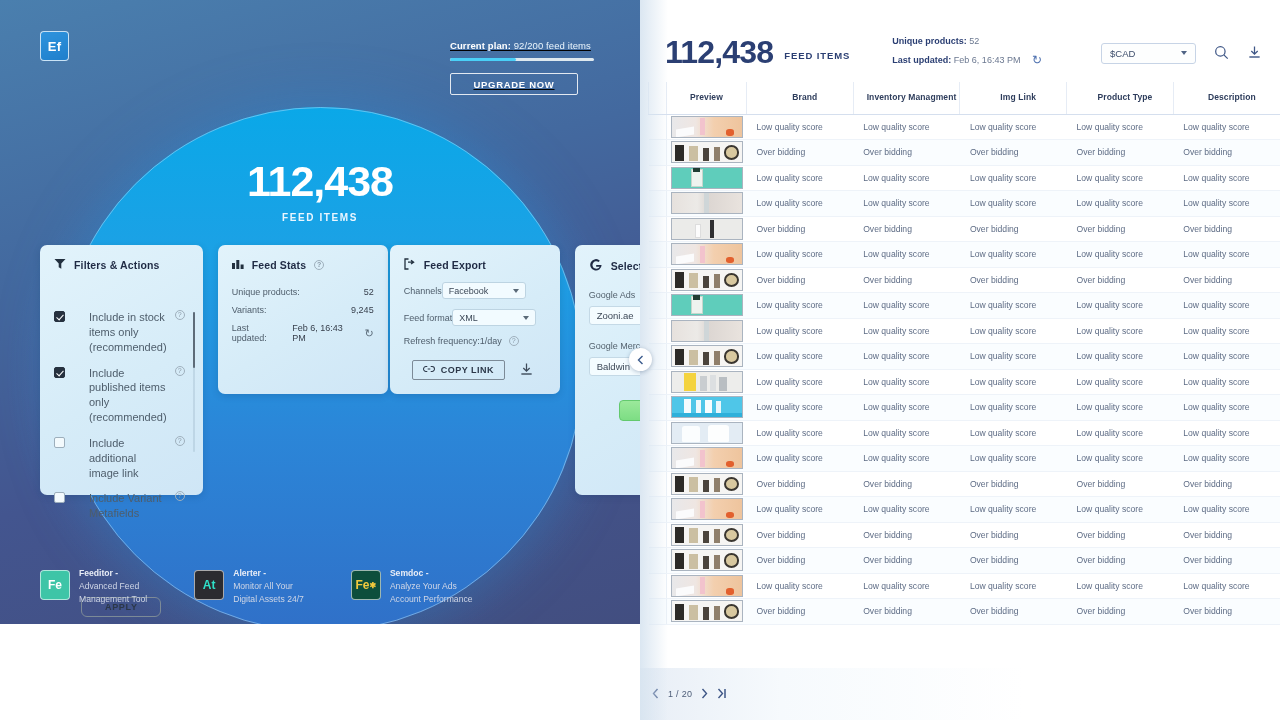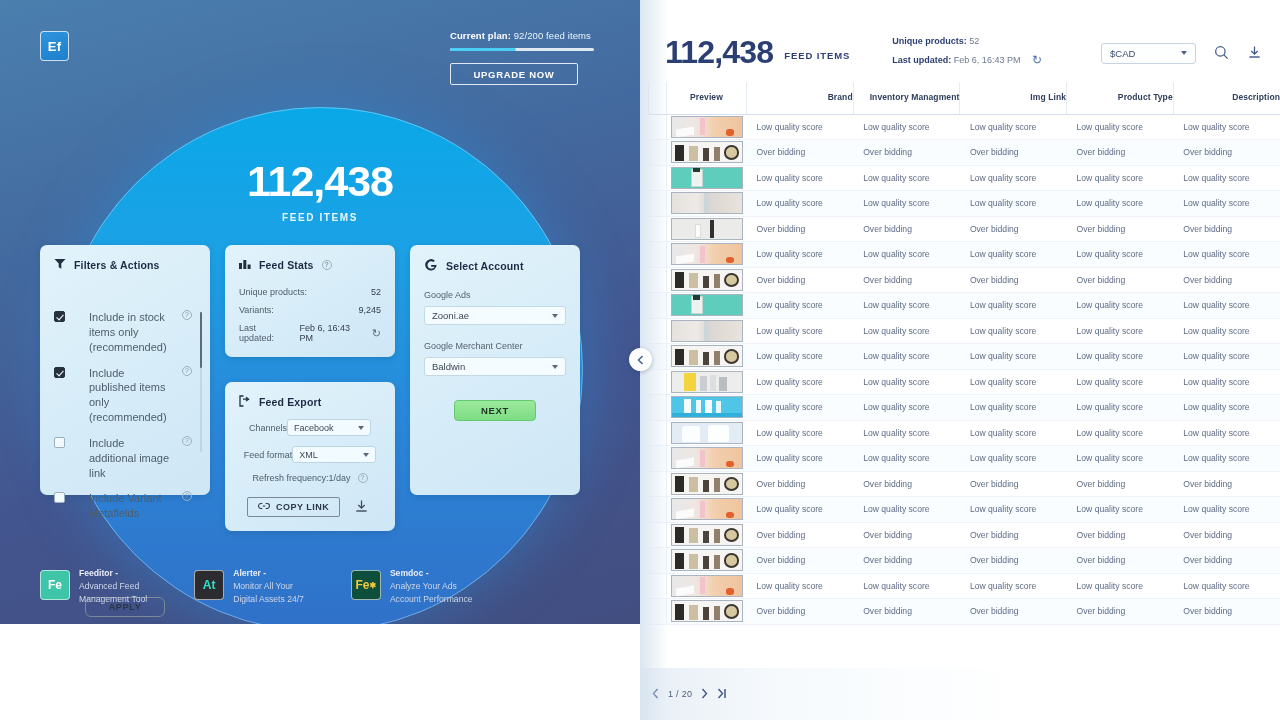--- a/index.html
+++ b/index.html
@@ -48,22 +48,22 @@
     width: 29px; height: 30px; border-radius: 4px;
     background: linear-gradient(160deg, #2e93dd 0%, #1f7fcc 100%);
     border: 1px solid rgba(255,255,255,.75);
     color: #fff; font-size: 13px; font-weight: bold;
     display: flex; align-items: center; justify-content: center;
     letter-spacing: .2px;
   }
 
   
   .plan {
-    position: absolute; right: 45px; top: 30px;
-    width: 145px; text-align: left;
+    position: absolute; right: 45px; top: 40px;
+    width: 145px; text-align: left; text-decoration: underline;
   }
   .plan-text { font-size: 9.5px; color: #e9f4fc; letter-spacing: .1px; white-space: nowrap; }
   .plan-text b { color: #fff; font-weight: bold; }
   .plan-bar {
     margin-top: 7px; height: 3px; width: 144px;
     border-radius: 2px; background: #dfe9ef; overflow: hidden;
   }
   .plan-bar-fill { height: 100%; width: 46%; background: #4ad0f7; border-radius: 2px; }
   .upgrade-btn {
     margin-top: 12px; display: block; width: 128px; height: 22px;
@@ -82,21 +82,21 @@
   .hero-label {
     margin-top: 9px; font-size: 10px; font-weight: bold;
     color: #eaf6ff; letter-spacing: 1.6px;
   }
 
   
   .cards {
     position: absolute; left: 40px; top: 245px;
     width: 560px; display: flex; gap: 15px; align-items: flex-start;
   }
-  .col { display: flex; flex-direction: column; gap: 25px; }
+  .col { display: flex; gap: 2px; }
   .card {
     background: linear-gradient(150deg, #e2f3fb 0%, #d6ecf8 55%, #cfe6f6 100%);
     border-radius: 7px;
     box-shadow: 0 2px 7px rgba(10,50,90,.18);
     padding: 13px 14px 14px 14px;
     position: relative;
   }
   .card-w1 { width: 170px; }
   .card-title {
     display: flex; align-items: center; gap: 8px;
@@ -155,21 +155,21 @@
     display: flex; justify-content: space-between; align-items: center;
     font-size: 9px; color: #4e5d6b; margin-bottom: 8px;
   }
   .stat-row .v { color: #38404d; }
   .stat-updated { display: flex; align-items: center; gap: 7px; font-size: 9px; color: #4e5d6b; }
   .stat-updated .v { color: #38404d; }
   .refresh-ico { color: #5a6a78; font-size: 11px; line-height: 1; }
 
   
   .exp-row {
-    display: flex; align-items: center; justify-content: center;
+    display: flex; align-items: center; justify-content: flex-start;
     margin-top: 10px; font-size: 9px; color: #4e5d6b;
   }
   .sel {
     width: 84px; height: 17px; background: #f2fbff; border: 1px solid #bdd4e2;
     border-radius: 3px; font-size: 9px; color: #3c4857;
     display: flex; align-items: center; padding: 0 6px; position: relative;
   }
   .sel .caret {
     position: absolute; right: 6px; top: 50%; margin-top: -2px;
     border-left: 3.5px solid transparent; border-right: 3.5px solid transparent;
@@ -267,21 +267,21 @@
     position: absolute; right: 8px; top: 50%; margin-top: -2px;
     border-left: 3.5px solid transparent; border-right: 3.5px solid transparent;
     border-top: 4px solid #4f6384;
   }
   .ico-btn { color: #3e5686; font-size: 14px; cursor: pointer; line-height: 1; }
 
   
   .tbl-wrap { flex: 1; overflow: hidden; position: relative; padding-left: 8px; }
   table.tbl { width: 100%; border-collapse: collapse; table-layout: fixed; }
   table.tbl th {
-    font-size: 8.5px; font-weight: bold; color: #2e3d5c; text-align: right;
+    font-size: 8.5px; font-weight: bold; color: #2e3d5c; text-align: center;
     padding: 8px 0 9px 10px; border-bottom: 1px solid #d5dfee;
     border-left: 1px solid #e6ecf5; background: #fff; letter-spacing: .1px;
     height: 32px; vertical-align: middle;
   }
   table.tbl th.c-gut { border-left: 1px solid #e6ecf5; width: 18px; padding: 0; }
   table.tbl th.c-prev { width: 80px; text-align: center; padding-left: 0; }
   table.tbl td {
     font-size: 8.6px; color: #5e6c85; padding: 0 0 0 10px;
     border-bottom: 1px solid #eef3f9; height: 25.5px; vertical-align: middle;
     overflow: hidden; white-space: nowrap;

